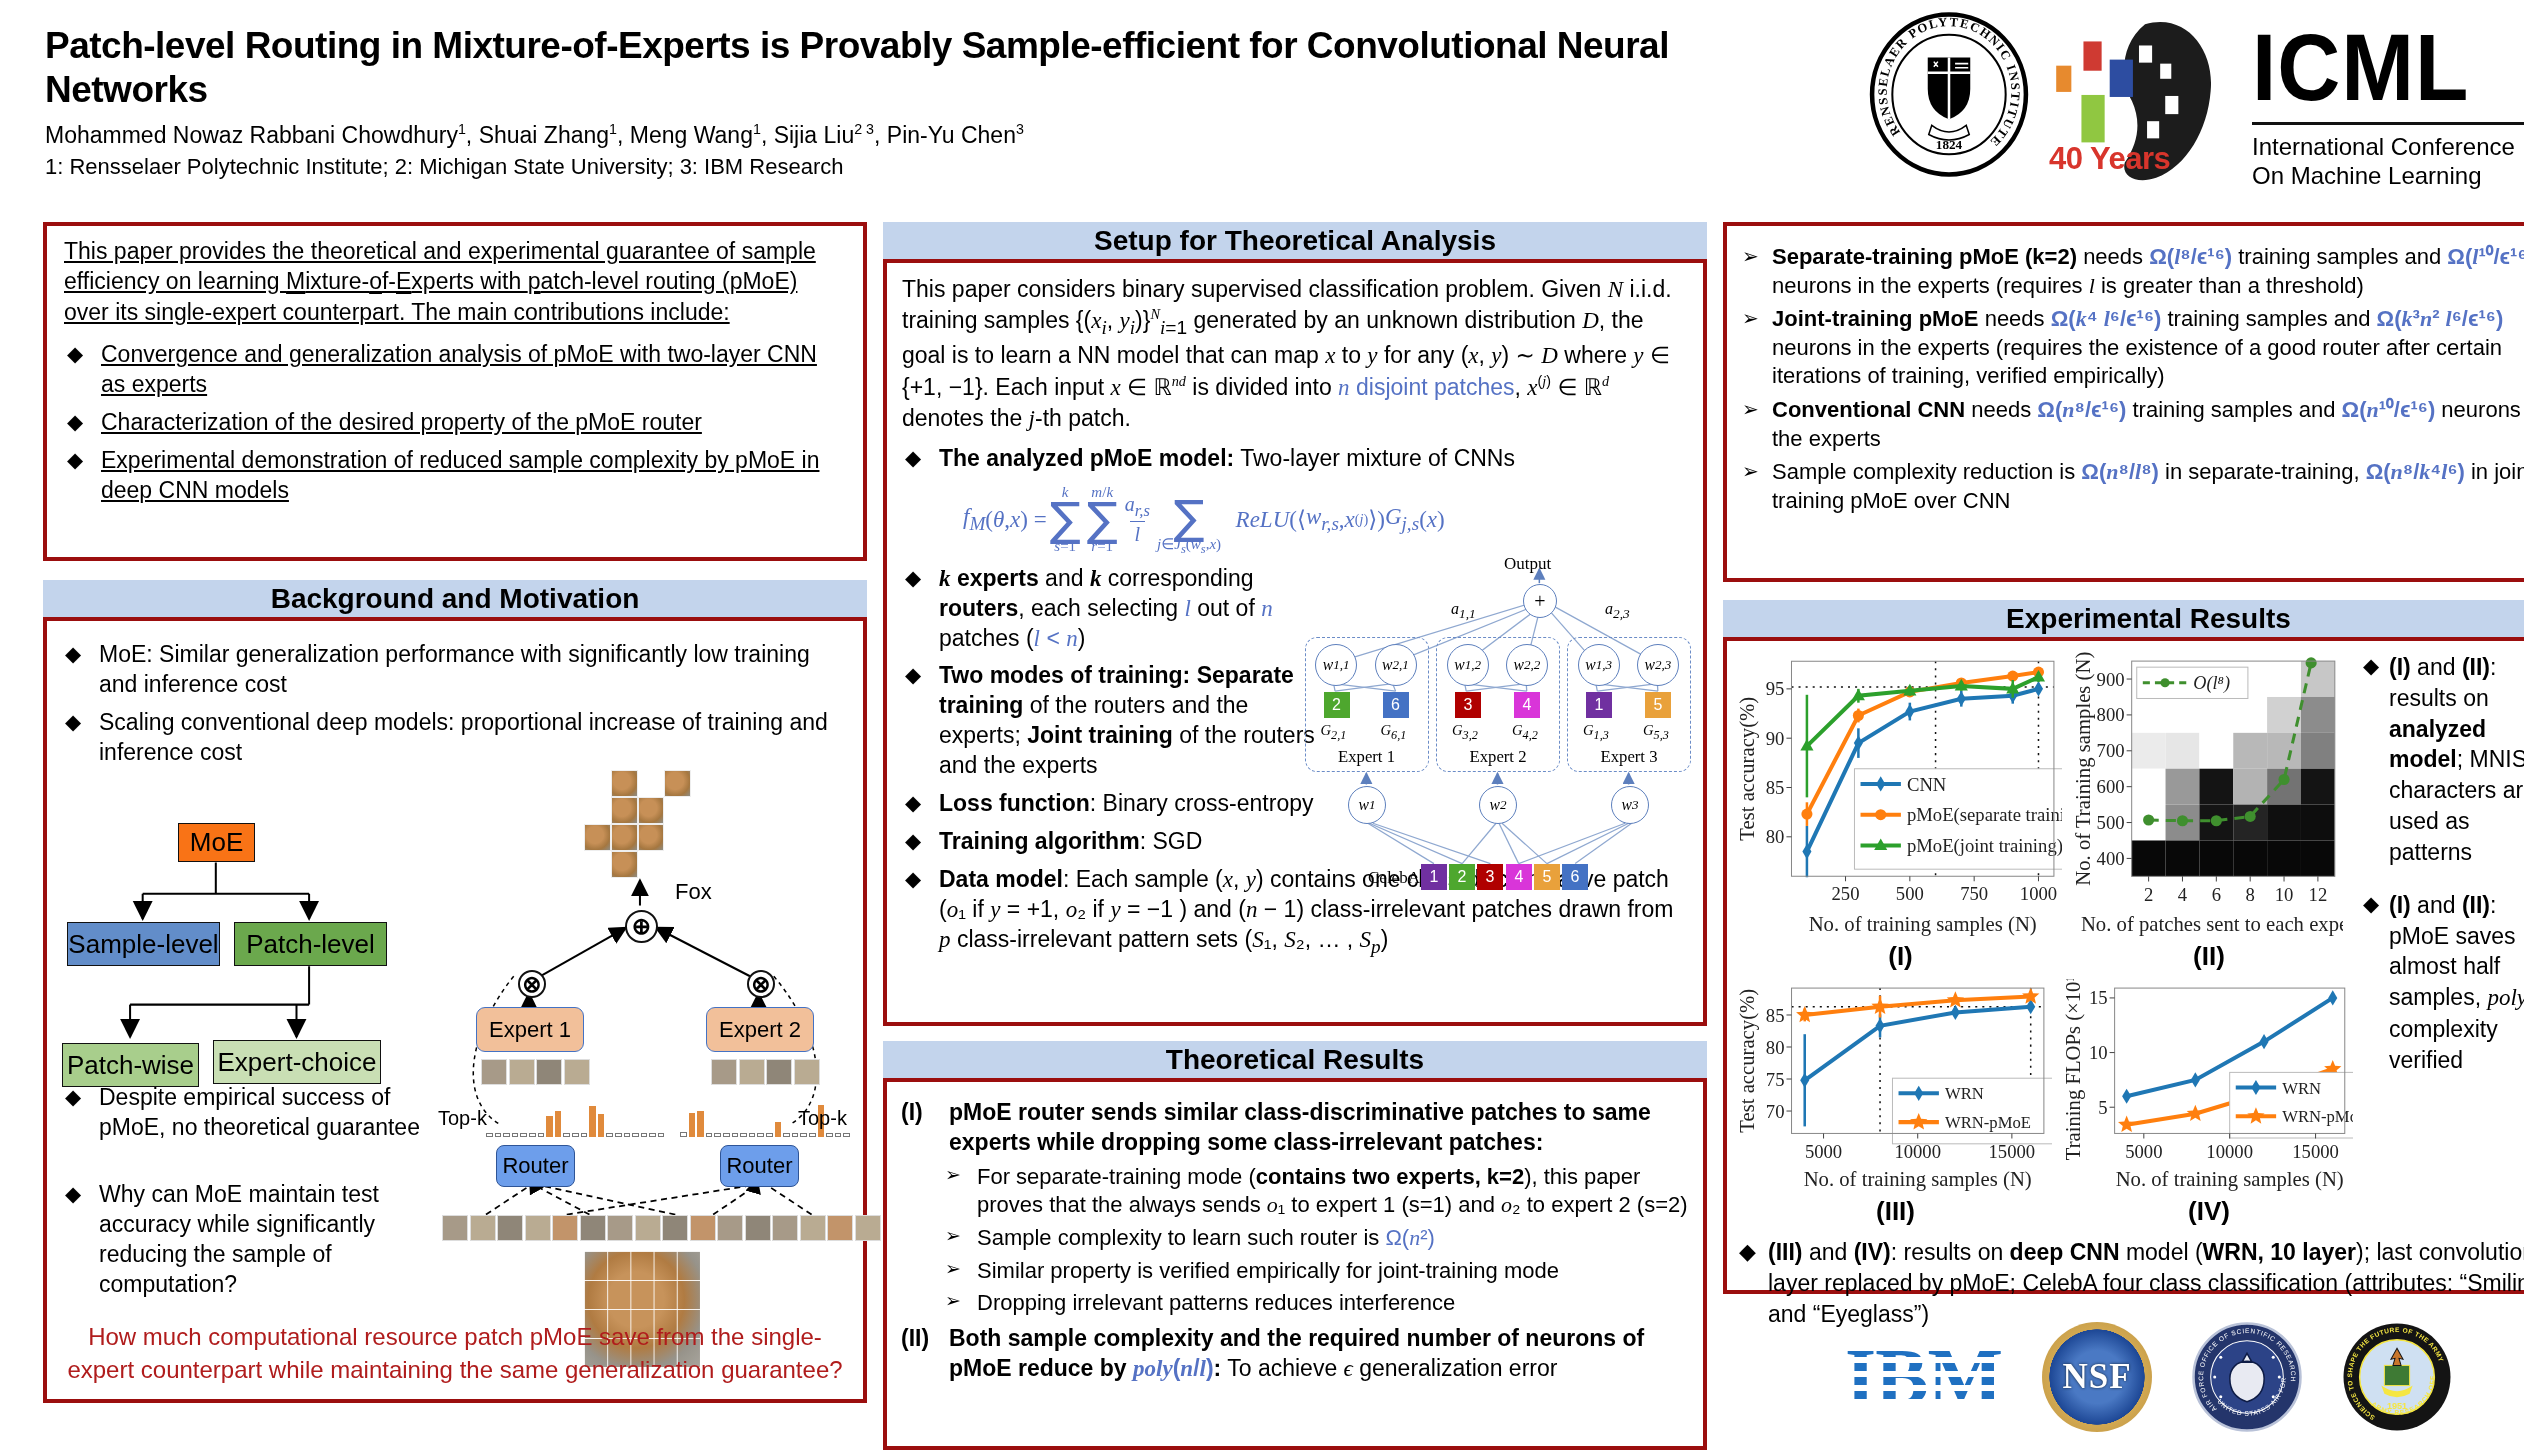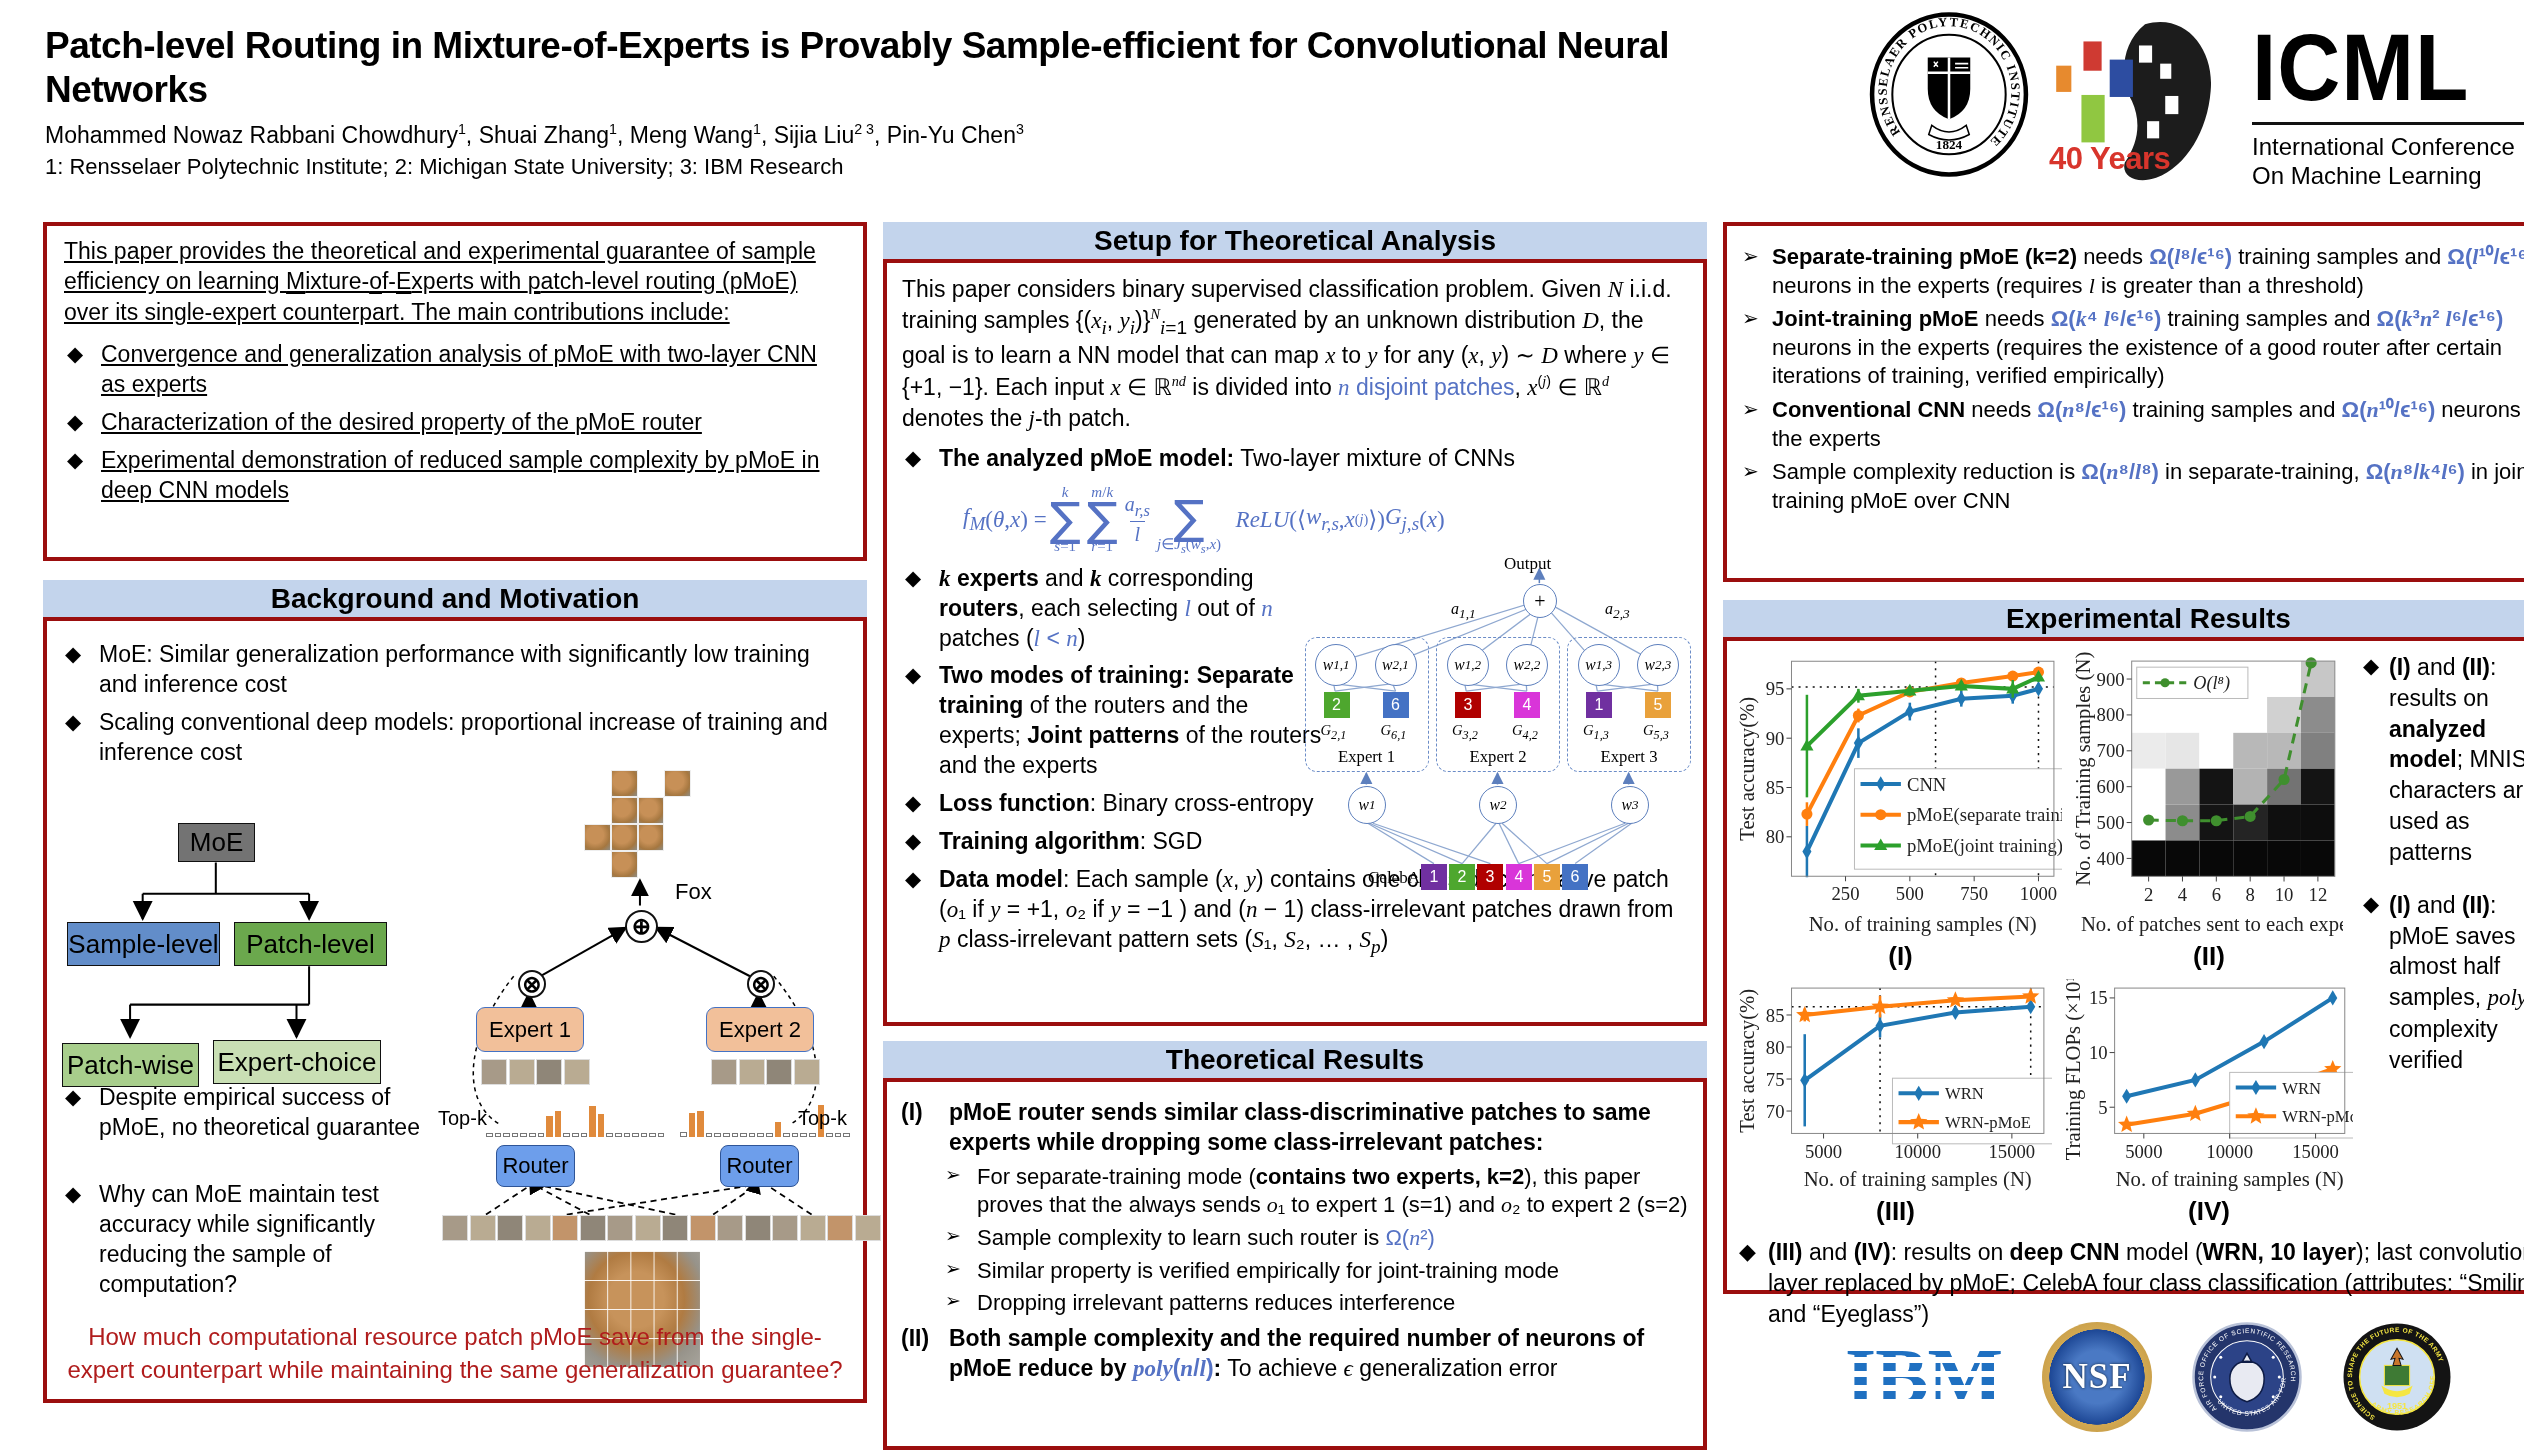--- a/index.html
+++ b/index.html
@@ -169,21 +169,21 @@
                 <path d="M0,0 L10,5 L0,10 Z" fill="#000"></path>
               </marker>
             </defs>
           <path d="M305 78 V140 M305 140 H160 M160 140 V186 M305 140 H490 M490 140 V186" stroke="#000" stroke-width="4" fill="none"></path>
           <line x1="160" y1="160" x2="160" y2="190" stroke="#000" stroke-width="4" marker-end="url(#ah1)"></line>
           <line x1="490" y1="160" x2="490" y2="190" stroke="#000" stroke-width="4" marker-end="url(#ah1)"></line>
           <path d="M490 284 V360 M490 360 H135 M490 360 H465" stroke="#000" stroke-width="4" fill="none"></path>
           <line x1="135" y1="360" x2="135" y2="424" stroke="#000" stroke-width="4" marker-end="url(#ah1)"></line>
           <line x1="465" y1="360" x2="465" y2="424" stroke="#000" stroke-width="4" marker-end="url(#ah1)"></line>
         </svg>
-        <div class="tbox" style="left:116px;top:0;width:77px;height:39px;background:#737373;">MoE</div>
+        <div class="tbox" style="left:116px;top:0;width:77px;height:39px;background:#f97316;">MoE</div>
         <div class="tbox" style="left:5px;top:99px;width:153px;height:44px;background:#628dc9;">Sample-level</div>
         <div class="tbox" style="left:172px;top:99px;width:153px;height:44px;background:#6ba84d;">Patch-level</div>
         <div class="tbox" style="left:0;top:220px;width:137px;height:44px;background:#a8ce8c;">Patch-wise</div>
         <div class="tbox" style="left:151px;top:217px;width:168px;height:44px;background:#c9dfb4;">Expert-choice</div>
       </div>
 
       <div class="foxd">
         <svg width="414" height="624" style="position:absolute;left:0;top:0;" viewBox="0 0 820 1235">
           <defs>
               <marker id="ah2" markerWidth="11" markerHeight="11" refX="8" refY="4.5" orient="auto">
@@ -336,21 +336,21 @@
           </span><span class="frac">
             <span><i>a<sub>r,s</sub></i></span>
             <span><i>l</i></span>
           </span><span class="bsum">
             <span>&nbsp;</span>
             <span class="sg">∑</span>
             <span><i>j</i>∈<i>J<sub>s</sub></i>(<i>w<sub>s</sub></i>,<i>x</i>)</span>
           </span>&nbsp;&nbsp;<i>ReLU</i>(⟨<i>w<sub>r,s</sub></i>, <i>x</i><sup>(<i>j</i>)</sup>⟩)<i>G<sub>j,s</sub></i>(<i>x</i>)</div>
       <div style="width:429px;">
           <div class="b-item"><b><i>k</i> experts</b> and <b><i>k</i></b> corresponding <b>routers</b>, each selecting <span class="mb"><i>l</i></span> out of <span class="mb"><i>n</i></span> patches (<span class="mb"><i>l</i> &lt; <i>n</i></span>)</div>
-          <div class="b-item"><b>Two modes of training: Separate training</b> of the routers and the experts; <b>Joint patterns</b> of the routers and the experts</div>
+          <div class="b-item"><b>Two modes of training: Separate training</b> of the routers and the experts; <b>Joint training</b> of the routers and the experts</div>
         </div>
       <div>
           <div class="b-item"><b>Loss function</b>: Binary cross-entropy</div>
           <div class="b-item"><b>Training algorithm</b>: SGD</div>
           <div class="b-item"><b>Data model</b>: Each sample (<i>x</i>, <i>y</i>) contains one class-discriminative patch (<i>o</i>₁ if <i>y</i> = +1, <i>o</i>₂ if <i>y</i> = −1 ) and (<i>n</i> − 1) class-irrelevant patches drawn from <i>p</i> class-irrelevant pattern sets (<i>S</i>₁, <i>S</i>₂, … , <i>S<sub>p</sub></i>)</div>
         </div>
 
       <div class="netd">
         <svg width="394" height="348" style="position:absolute;left:0;top:0;" viewBox="0 0 780 690">
           <defs>

